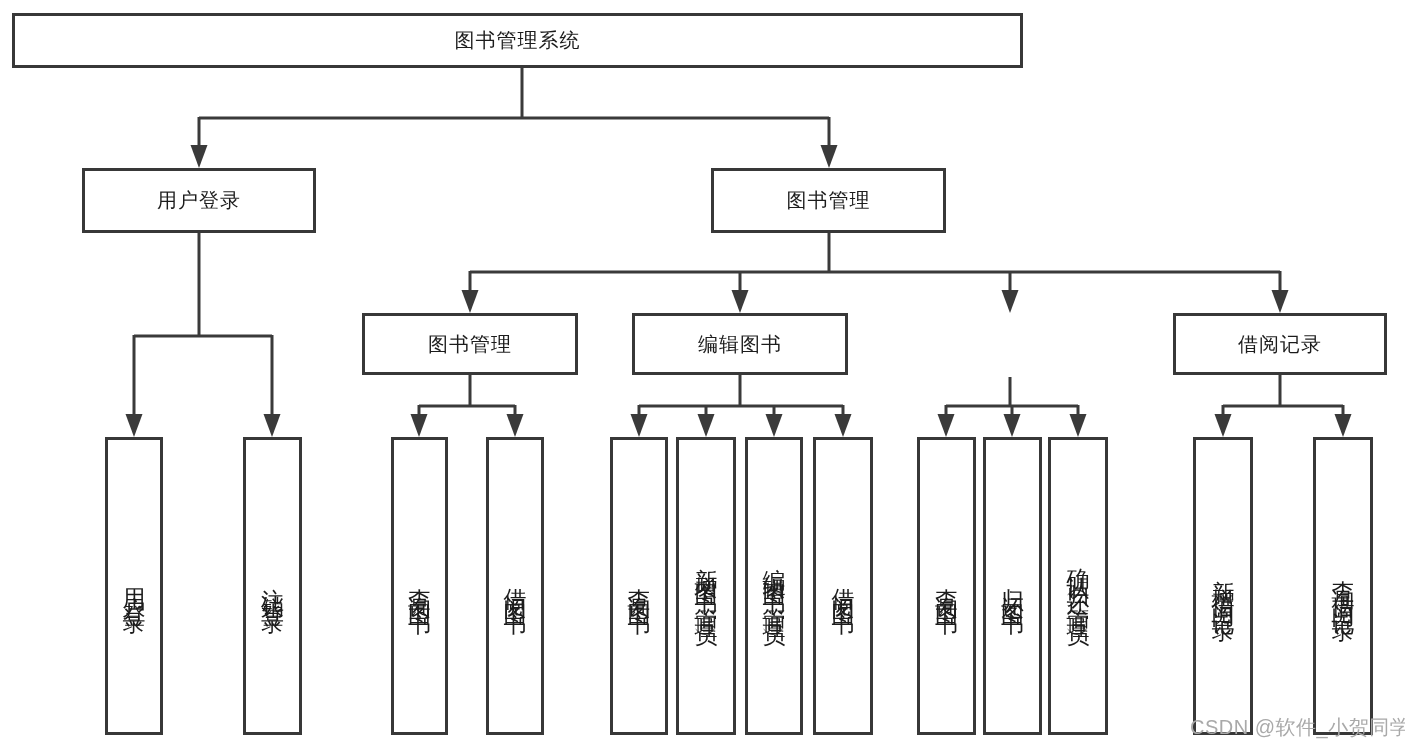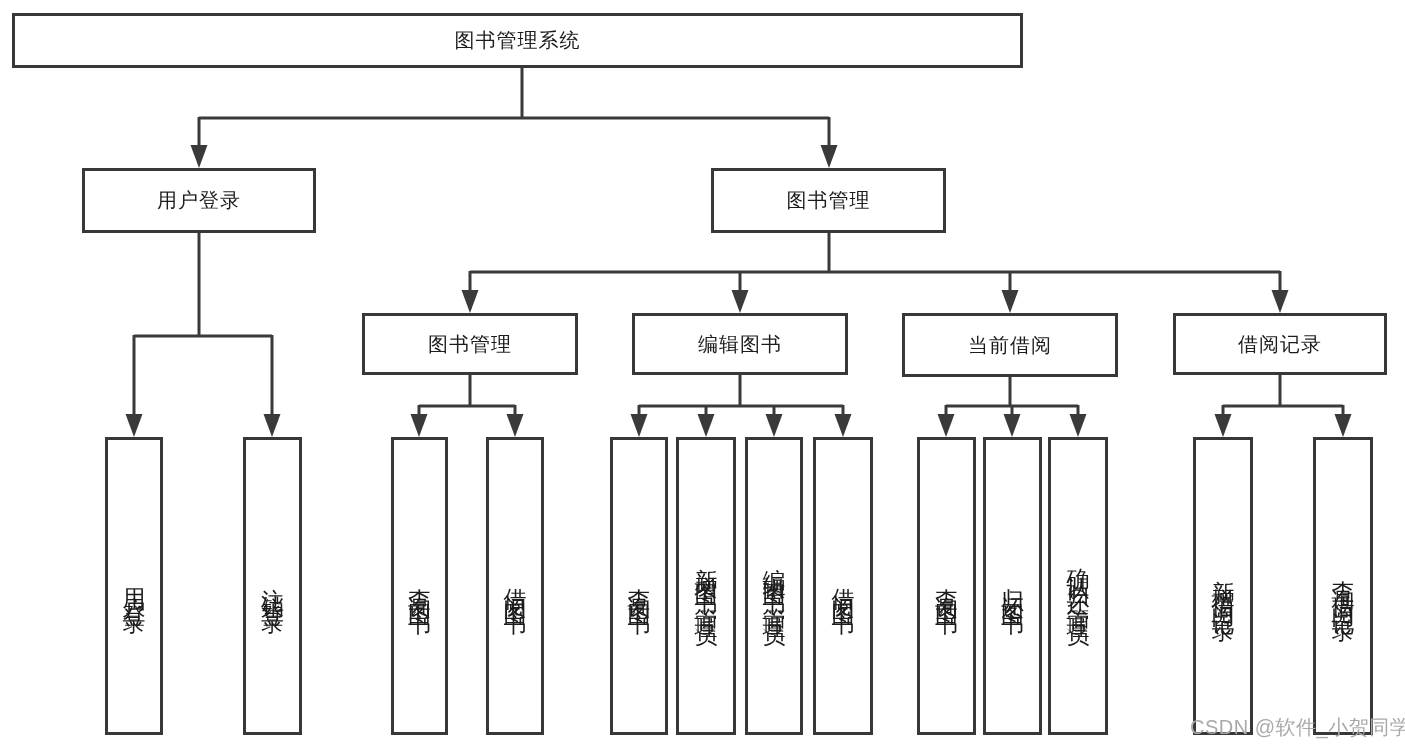--- a/index.html
+++ b/index.html
@@ -93,21 +93,20 @@
     </g>
   </svg>
 
   <div class="box" style="left:12px; top:13px; width:1011px; height:55px;">图书管理系统</div>
 
   <div class="box" style="left:82px; top:168px; width:234px; height:65px;">用户登录</div>
   <div class="box" style="left:711px; top:168px; width:235px; height:65px;">图书管理</div>
 
   <div class="box" style="left:362px; top:313px; width:216px; height:62px;">图书管理</div>
   <div class="box" style="left:632px; top:313px; width:216px; height:62px;">编辑图书</div>
-  <div class="box" style="left:902px; top:313px; width:216px; height:64px;">当前借阅</div>
   <div class="box" style="left:1173px; top:313px; width:214px; height:62px;">借阅记录</div>
 
   <div class="box leaf" style="left:105px; width:58px;">用户登录</div>
   <div class="box leaf" style="left:243px; width:59px;">注销登录</div>
 
   <div class="box leaf" style="left:391px; width:57px;">查询图书</div>
   <div class="box leaf" style="left:486px; width:58px;">借阅图书</div>
 
   <div class="box leaf" style="left:610px; width:58px;">查询图书</div>
   <div class="box leaf" style="left:676px; width:60px;">新增图书（管理员）</div>

